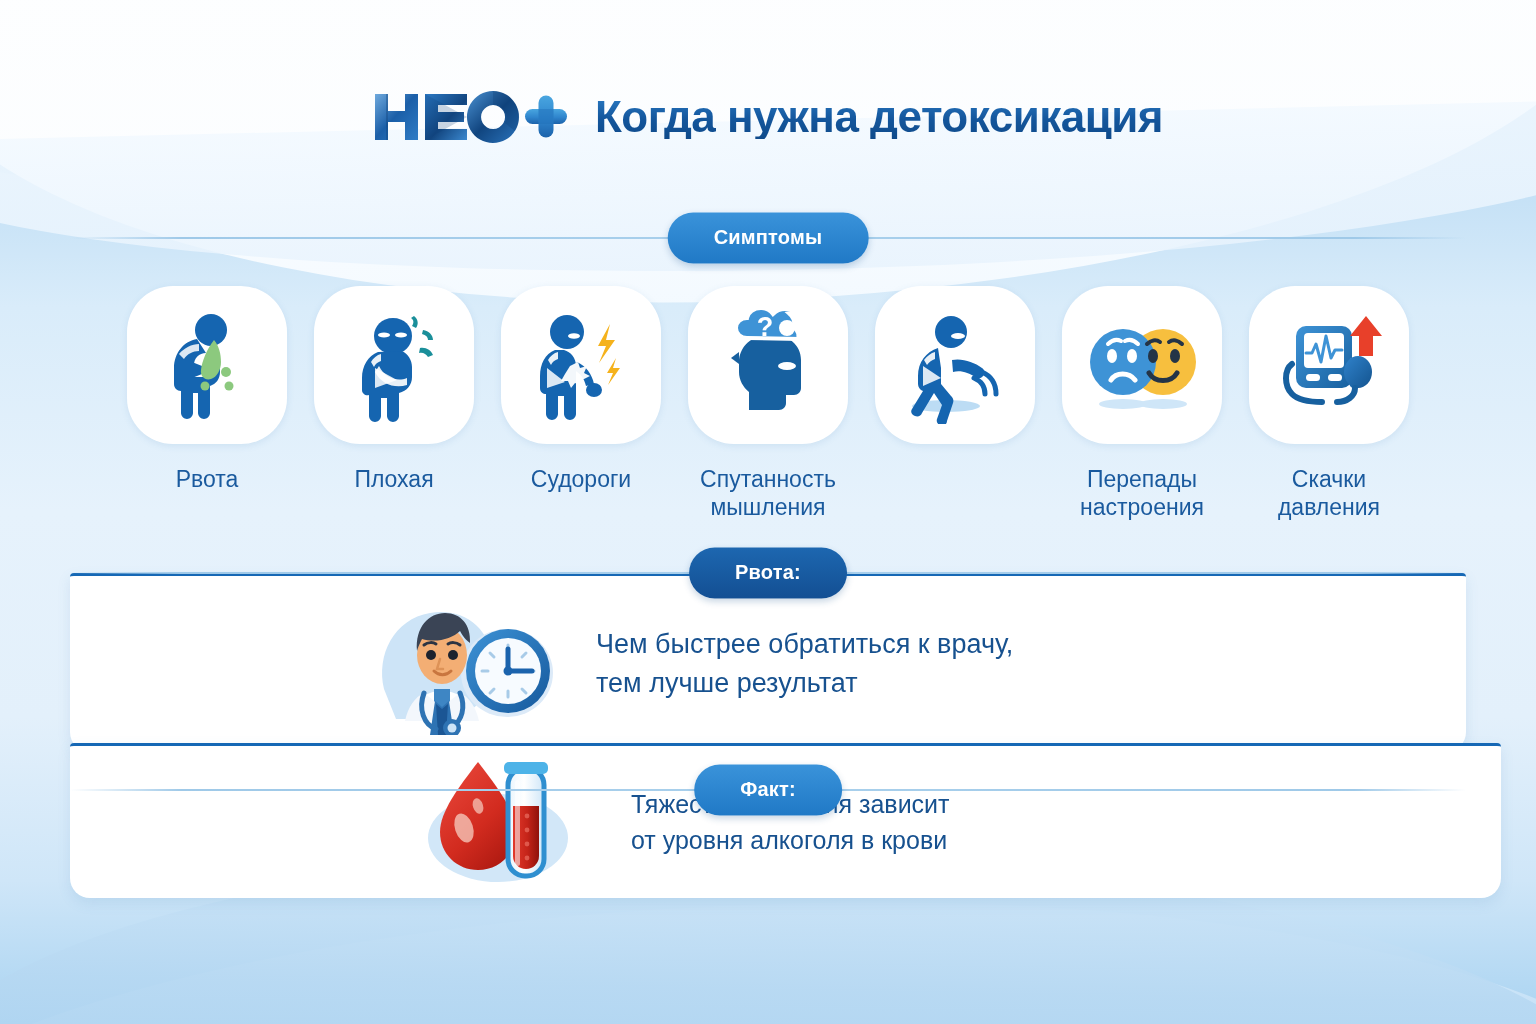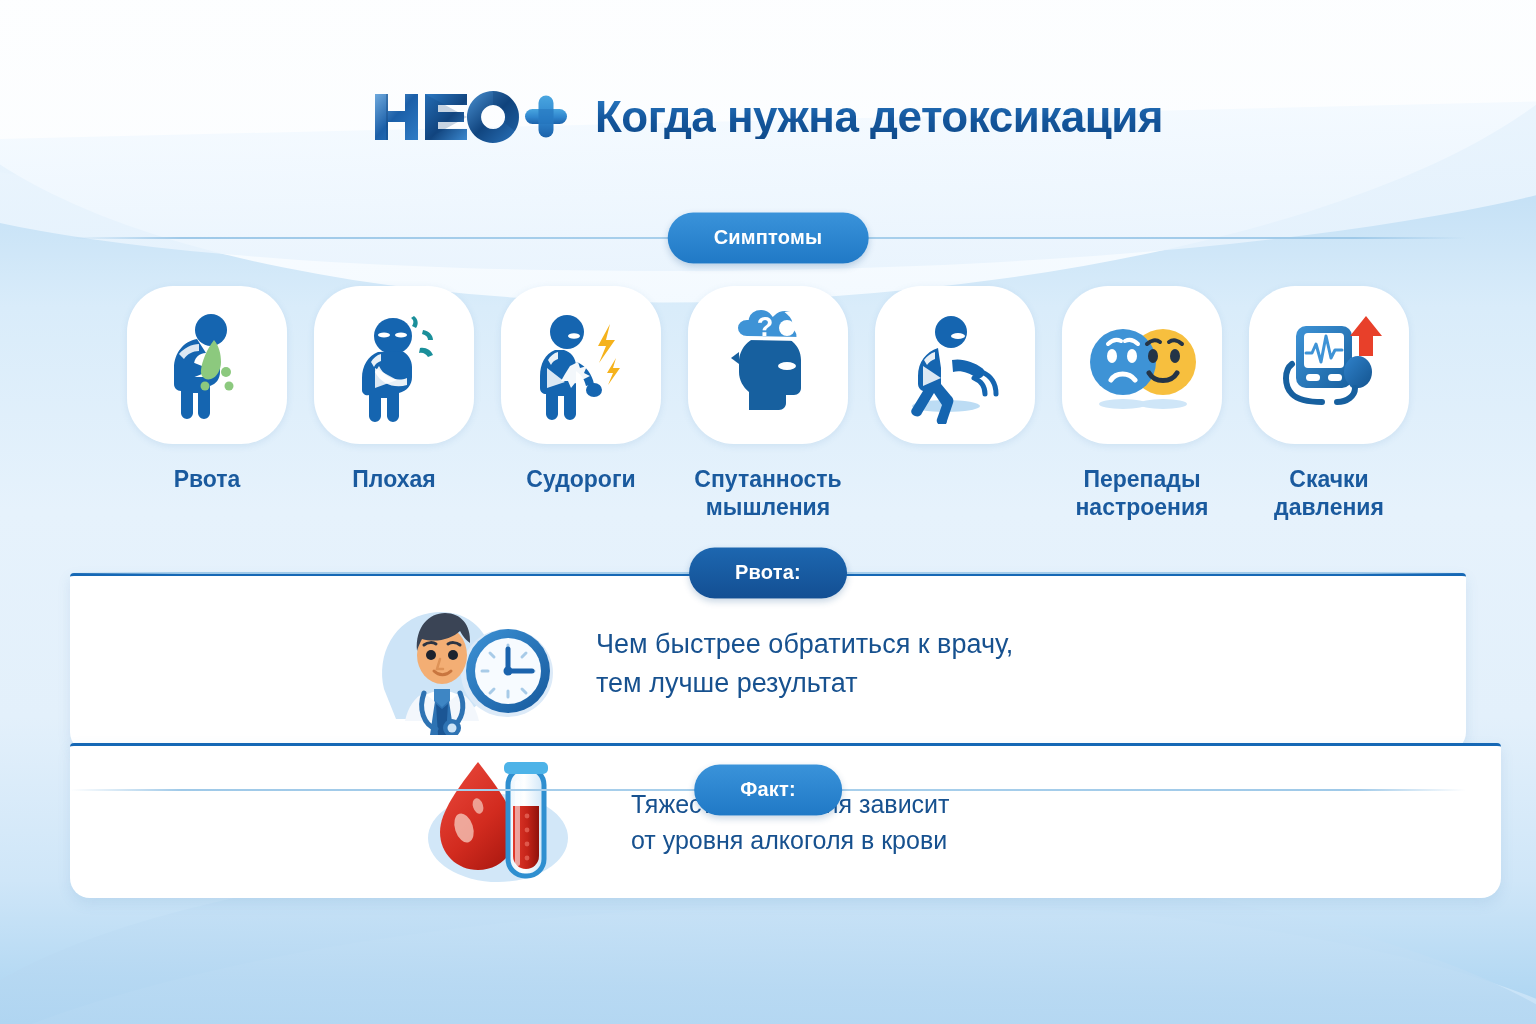--- a/index.html
+++ b/index.html
@@ -161,21 +161,21 @@
     border-radius: 46px;
     display: flex;
     align-items: center;
     justify-content: center;
     box-shadow: 0 2px 7px rgba(70,130,185,0.13);
   }
   .symptom-tile svg { display: block; }
   .symptom-label {
     margin-top: 21px;
     font-size: 23px;
-    font-weight: 700;
+    font-weight: 400;
     line-height: 1.22;
     text-align: center;
     color: #1a5a9e;
     white-space: pre-line;
   }
 
   
   .info-card {
     position: absolute;
     left: 70px;

